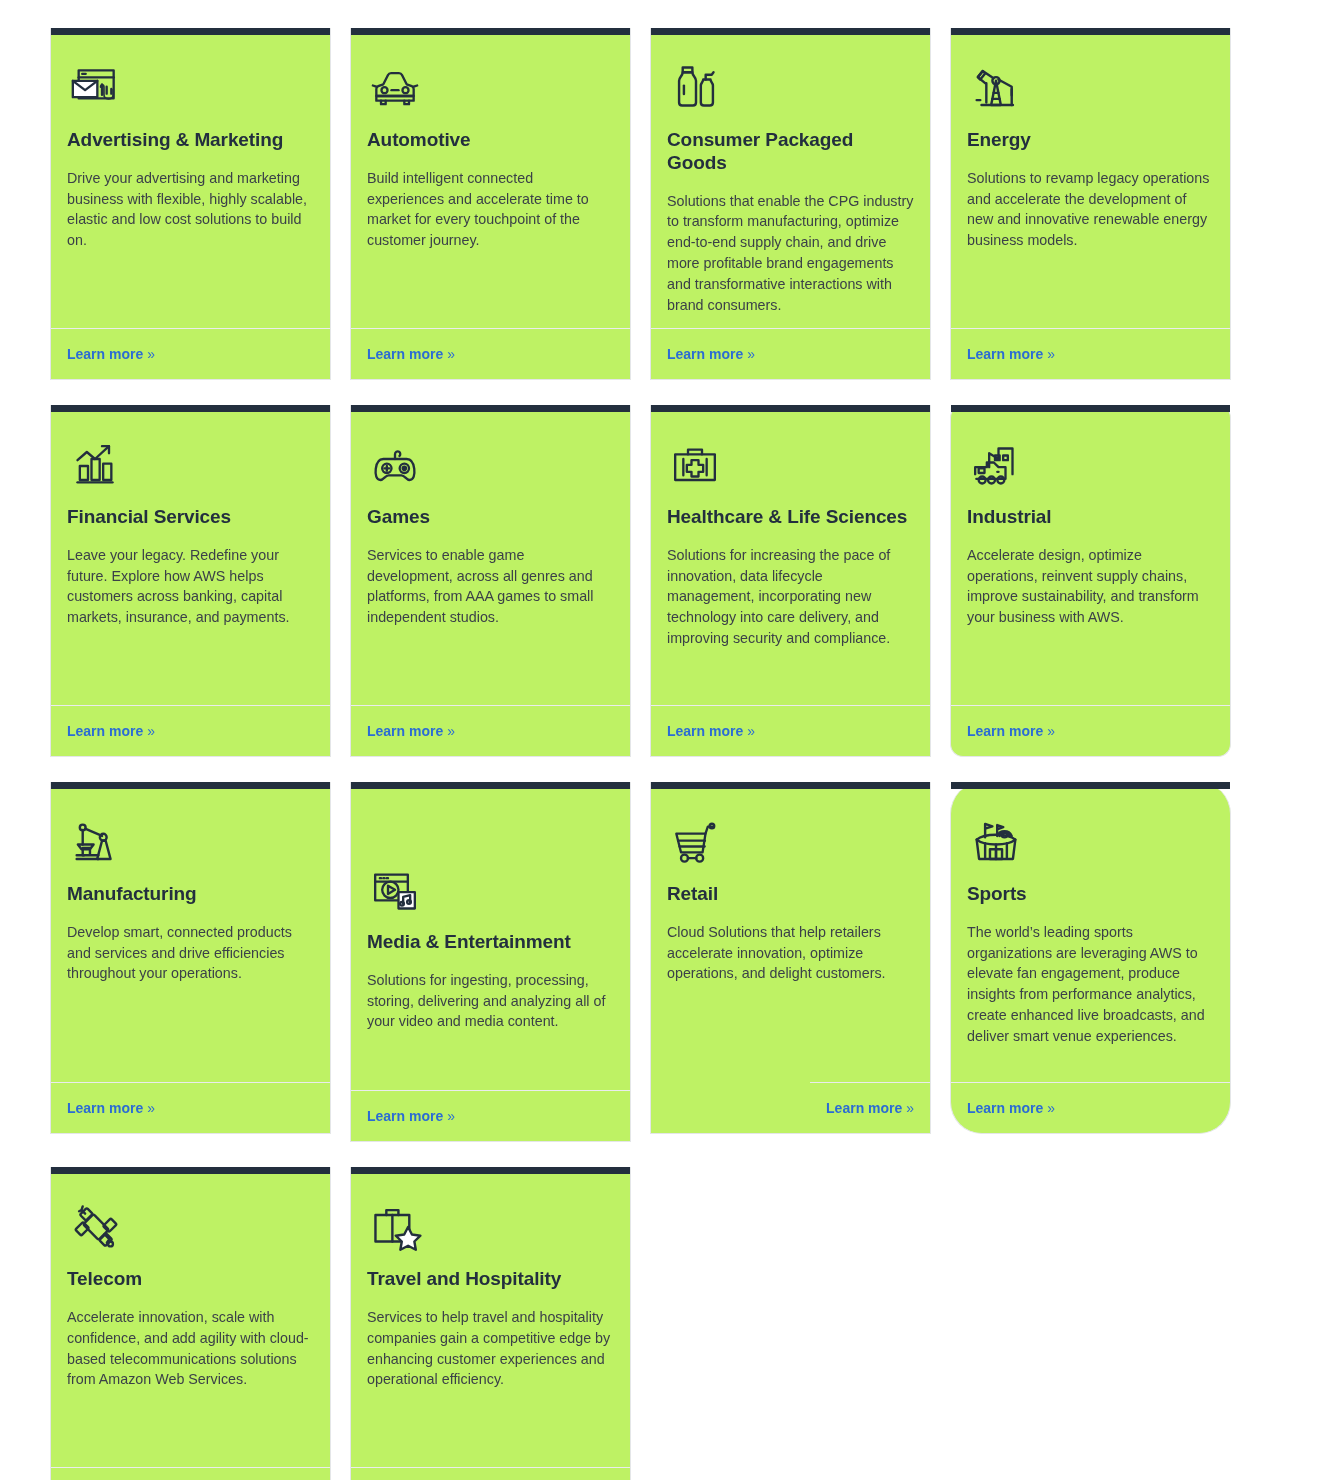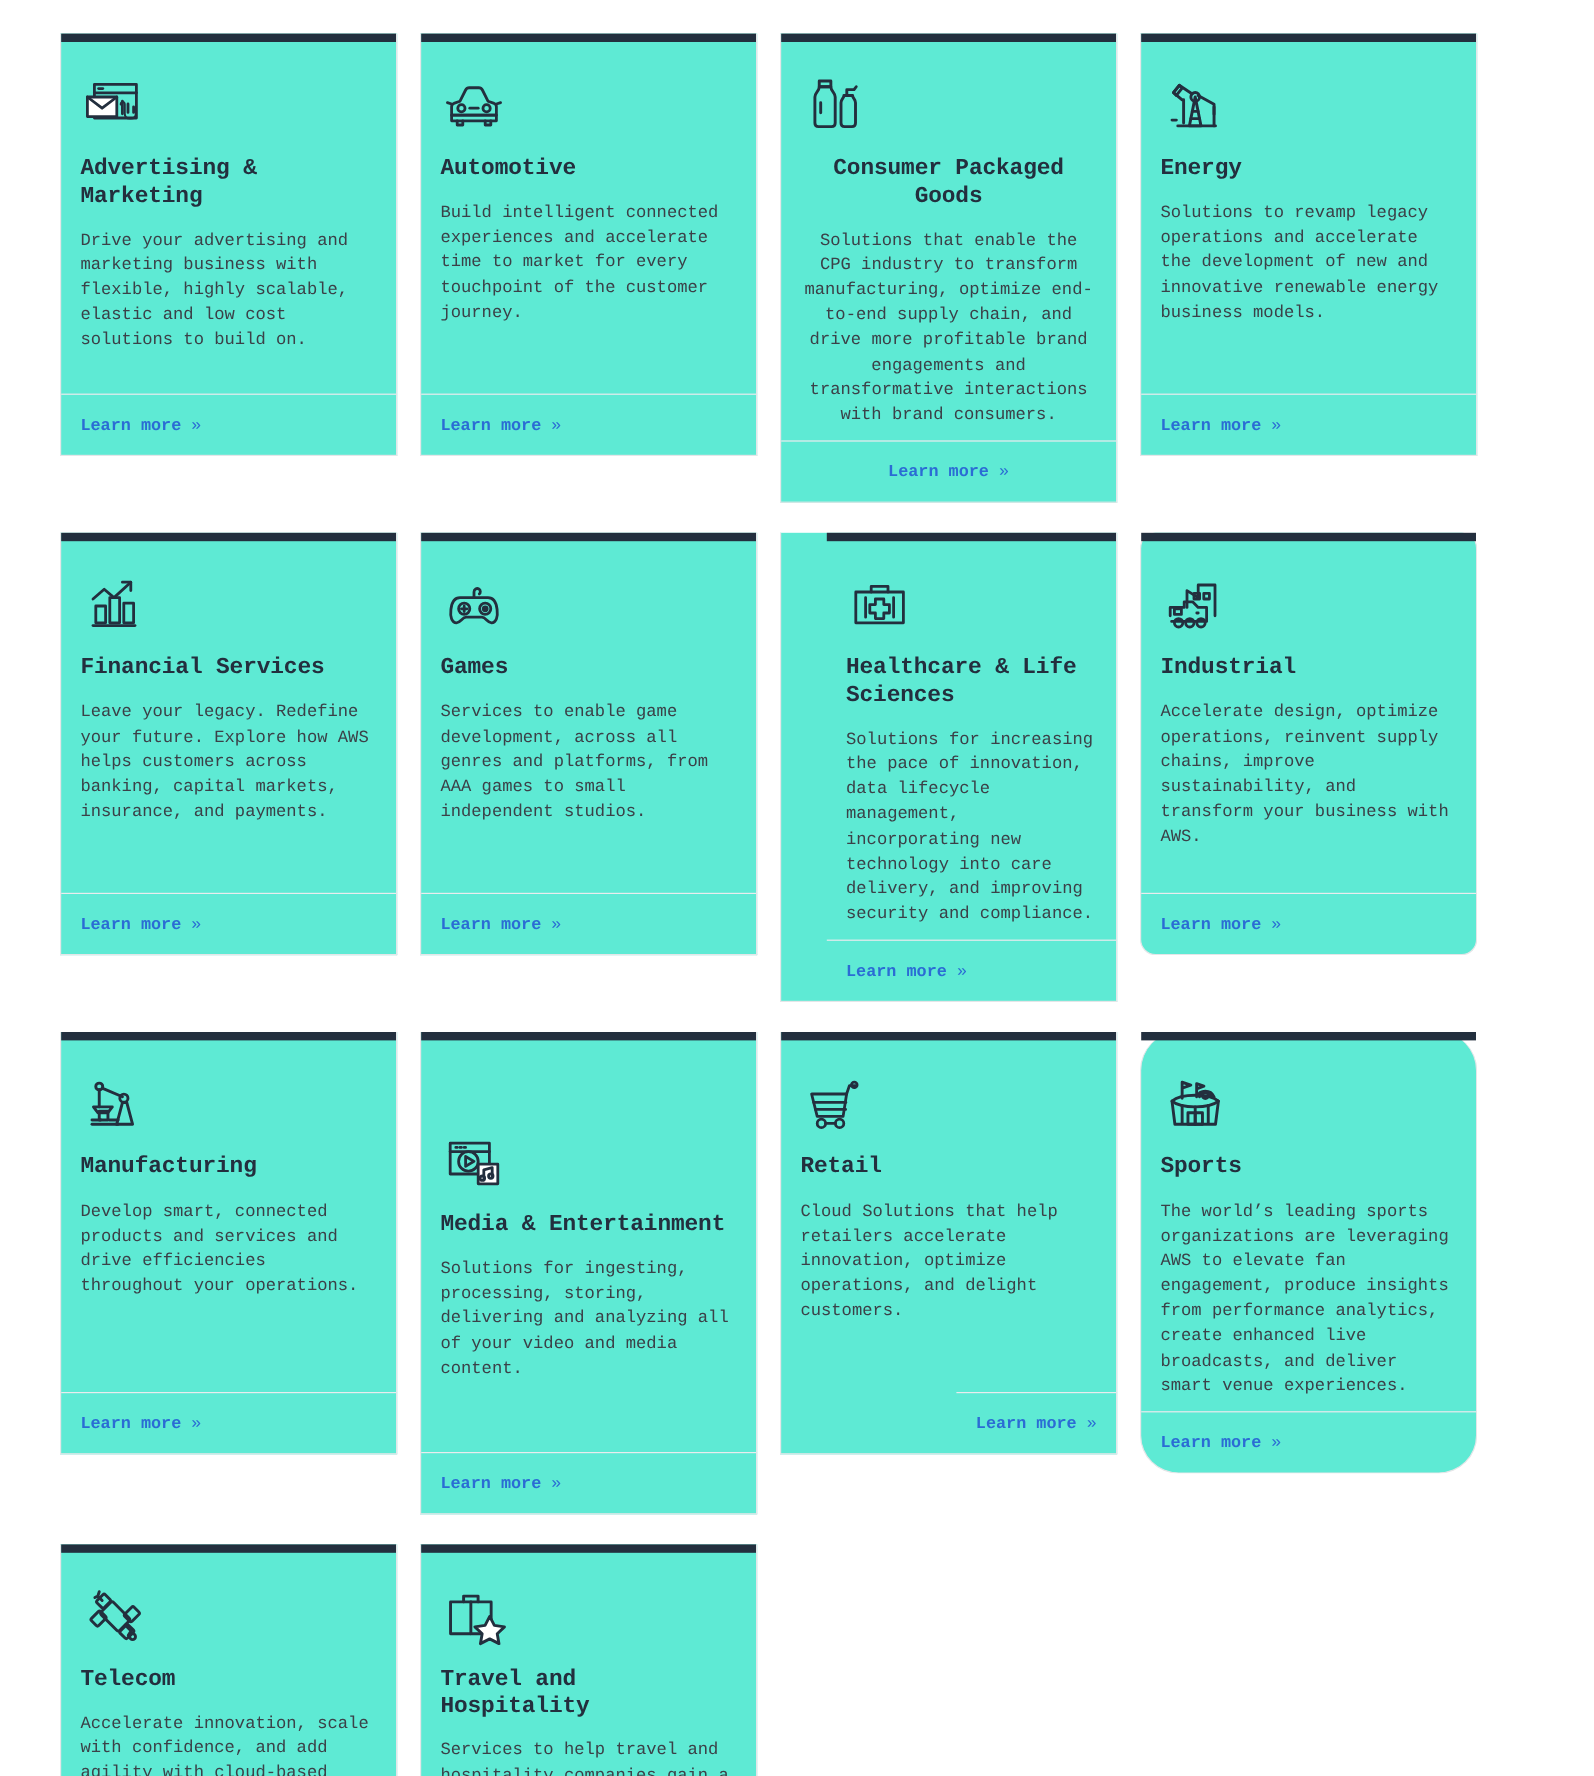--- a/index.html
+++ b/index.html
@@ -13,27 +13,26 @@
 
   .grid {
     display: grid;
     grid-template-columns: repeat(4, 281px);
     column-gap: 19px;
     row-gap: 25px;
     align-items: start;
   }
 
   .card {
-    background: #5eead4;
+    background: #bef264;
     border: 1px solid #e4e6e8;
     border-top: none;
     display: flex;
     flex-direction: column;
     min-height: 352px;
-    font-family: Liberation Mono, monospace;
   }
   .card-topbar {
     height: 7px;
     background: #232f3e;
     width: 100%;
     flex: none;
   }
   .card-body {
     padding: 22px 16px 10px 16px;
     flex: 1 1 auto;
@@ -110,21 +109,21 @@
             <path d="M21 25h6"></path>
             <path d="M12 34v3h4v-3M32 34v3h4v-3"></path>
             <path d="M8 22l-3-1M40 22l3-1"></path>
           </svg>
         </div>
         <div class="card-title">Automotive</div>
         <div class="card-desc">Build intelligent connected experiences and accelerate time to market for every touchpoint of the customer journey.</div>
       </div>
       <div class="card-footer"><a class="learn-more"><span>Learn more</span> <span class="chev">»</span></a></div>
     </div>
-    <div class="card" style="min-height: 352px; text-align: center;">
+    <div class="card" style="min-height: 352px;">
       <div class="card-topbar"></div>
       <div class="card-body">
         <div class="icon-wrap">
           <svg width="58" height="58" viewBox="0 0 48 48" fill="none" stroke="#232f3e" stroke-width="2" stroke-linecap="round" stroke-linejoin="round">
             <path d="M10 18c0-3 3-4 3-7h8c0 3 3 4 3 7v18c0 1.5-1 2.5-2.5 2.5h-9C11 38.5 10 37.5 10 36z"></path>
             <rect x="13" y="7" width="8" height="4"></rect>
             <path d="M14 22v7"></path>
             <path d="M28 22c0-2.5 2-3 2-5h6c0 2 2 2.5 2 5v14c0 1.5-1 2.5-2.5 2.5h-5C29 38.5 28 37.5 28 36z"></path>
             <path d="M32 17v-4h5l1.5-2"></path>
           </svg>
@@ -184,21 +183,21 @@
             <circle cx="32" cy="26" r="4"></circle>
             <circle cx="32" cy="26" r="1.4" fill="#232f3e"></circle>
             <path d="M24 18v-4c0-2 2-3 3.5-2.2 1.4.8 1.2 3 .3 3.6"></path>
           </svg>
         </div>
         <div class="card-title">Games</div>
         <div class="card-desc">Services to enable game development, across all genres and platforms, from AAA games to small independent studios.</div>
       </div>
       <div class="card-footer"><a class="learn-more"><span>Learn more</span> <span class="chev">»</span></a></div>
     </div>
-    <div class="card" style="min-height: 352px; padding-left: 38px;">
+    <div class="card" style="min-height: 352px;">
       <div class="card-topbar"></div>
       <div class="card-body">
         <div class="icon-wrap">
           <svg width="56" height="56" viewBox="0 0 48 48" fill="none" stroke="#232f3e" stroke-width="2" stroke-linecap="round" stroke-linejoin="round">
             <rect x="7" y="14" width="34" height="22"></rect>
             <path d="M18 14v-4h12v4"></path>
             <path d="M14 18v14M34 18v14"></path>
             <path d="M21 19h6v4h4v6h-4v4h-6v-4h-4v-6h4z"></path>
           </svg>
         </div>

